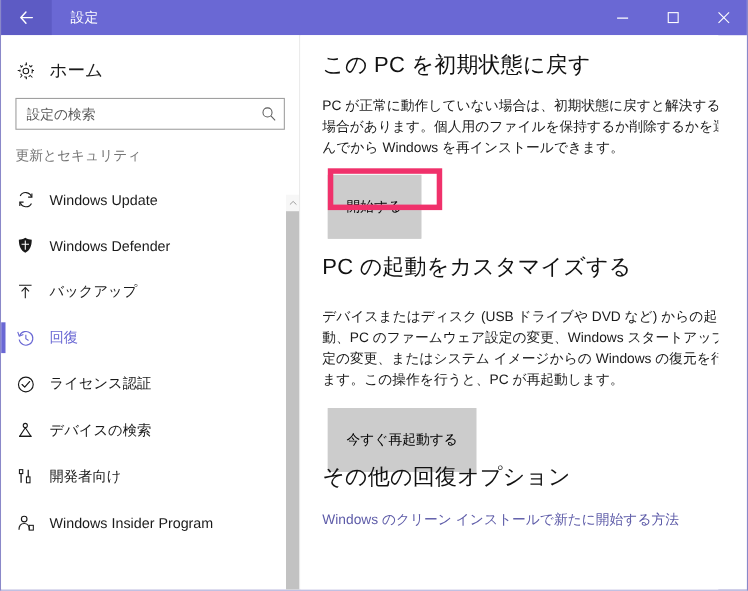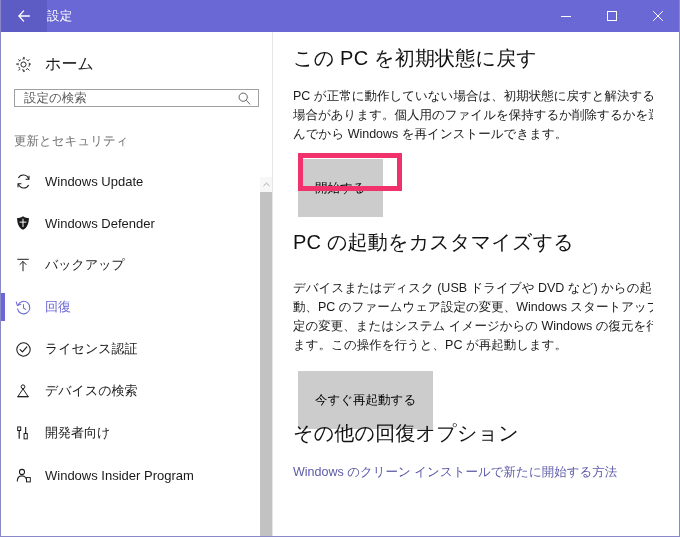--- a/index.html
+++ b/index.html
@@ -42,20 +42,21 @@
     background: #5d5bc4;
     display: flex;
     align-items: center;
     justify-content: center;
     cursor: default;
   }
   #back-button svg { display: block; }
   #title-text {
     display: flex;
     align-items: center;
+    padding-left: 17px;
     font-size: 12.5px;
     color: #ffffff;
     letter-spacing: 0.3px;
   }
   #window-controls {
     margin-left: auto;
     display: flex;
     align-items: stretch;
   }
   .wc {
@@ -106,21 +107,21 @@
   #home-row .lbl {
     font-size: 16px;
     color: #1a1a1a;
   }
 
   #search-wrap {
     position: absolute;
     top: 57px;
     left: 13px;
     width: 245px;
-    height: 18px;
+    height: 29px;
     border: 1px solid #a0a0a0;
     box-sizing: border-box;
     background: #ffffff;
     display: flex;
     align-items: center;
   }
   #search-input {
     border: none;
     outline: none;
     flex: 1;

